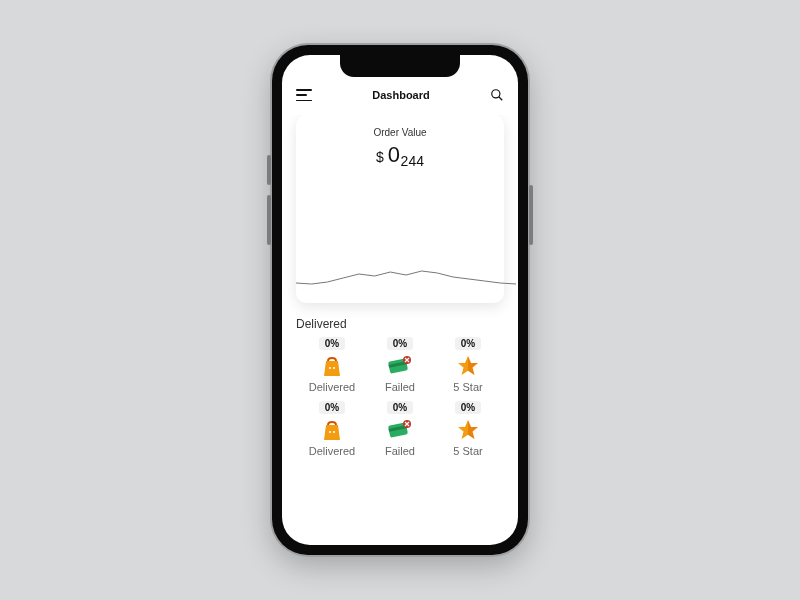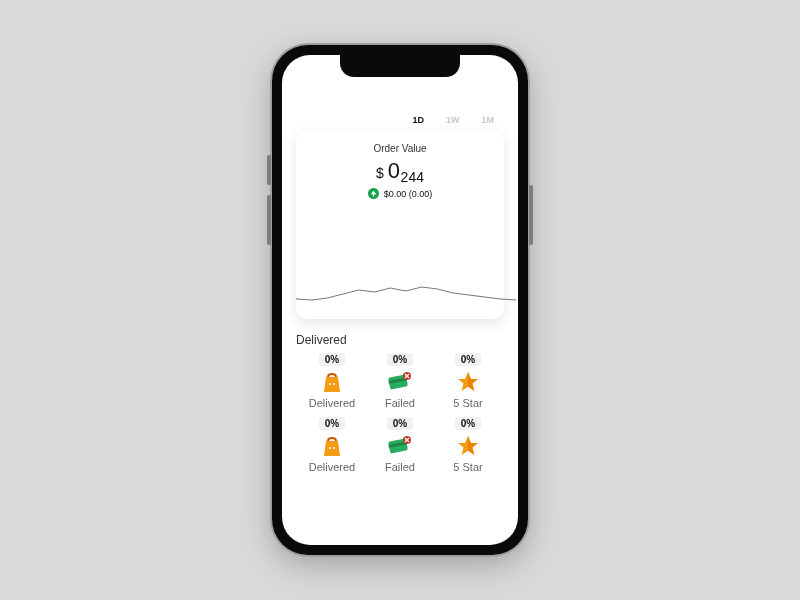--- a/index.html
+++ b/index.html
@@ -49,43 +49,44 @@
 </style>
 </head>
 <body>
 
 <div class="stage">
   <div class="phone">
     <div class="side-btn"></div>
     <div class="screen">
       <div class="notch"></div>
 
+      <div class="hdr">
+        <div class="menu-icon">
+          <span></span>
+            <span></span>
+            <span></span>
+        </div>
+        <div class="hdr-title">Dashboard</div>
+        <div class="search-icon">
+          <svg width="14" height="14" viewBox="0 0 24 24" fill="none" stroke="#111" stroke-width="2">
+            <circle cx="10" cy="10" r="7"></circle>
+              <line x1="21" y1="21" x2="15" y2="15"></line>
+          </svg>
+        </div>
+      </div>
 
       <div class="content">
 
-        <div class="tabs">
-          <div class="tab active">1D</div>
-          <div class="tab">1W</div>
-          <div class="tab">1M</div>
-        </div>
 
         <div class="card">
           <div class="card-lbl">Order Value</div>
           <div class="val">
             <span class="val-cur">$</span>
             <span class="val-big">0</span>
             <span class="val-sm">244</span>
-          </div>
-          <div class="delta">
-            <span class="bubble">
-              <svg width="7" height="7" viewBox="0 0 10 10">
-                  <path d="M5 1 L9 6 L6 6 L6 9 L4 9 L4 6 L1 6 Z" fill="#fff"></path>
-                </svg>
-            </span>
-            <span class="delta-txt">$0.00 (0.00)</span>
           </div>
           <svg class="spark" viewBox="0 0 220 50" preserveAspectRatio="none">
             <path id="spark-path" fill="none" stroke="#777" stroke-width="1" d="M0.0 44.0 L15.7 45.0 L31.4 43.0 L47.1 39.0 L62.9 35.0 L78.6 37.0 L94.3 33.0 L110.0 36.0 L125.7 32.0 L141.4 34.0 L157.1 38.0 L172.9 40.0 L188.6 42.0 L204.3 44.0 L220.0 45.0 "></path>
           </svg>
         </div>
 
         <div class="hl-title">Delivered</div>
 
         <div class="grid">
           <div class="cell">

